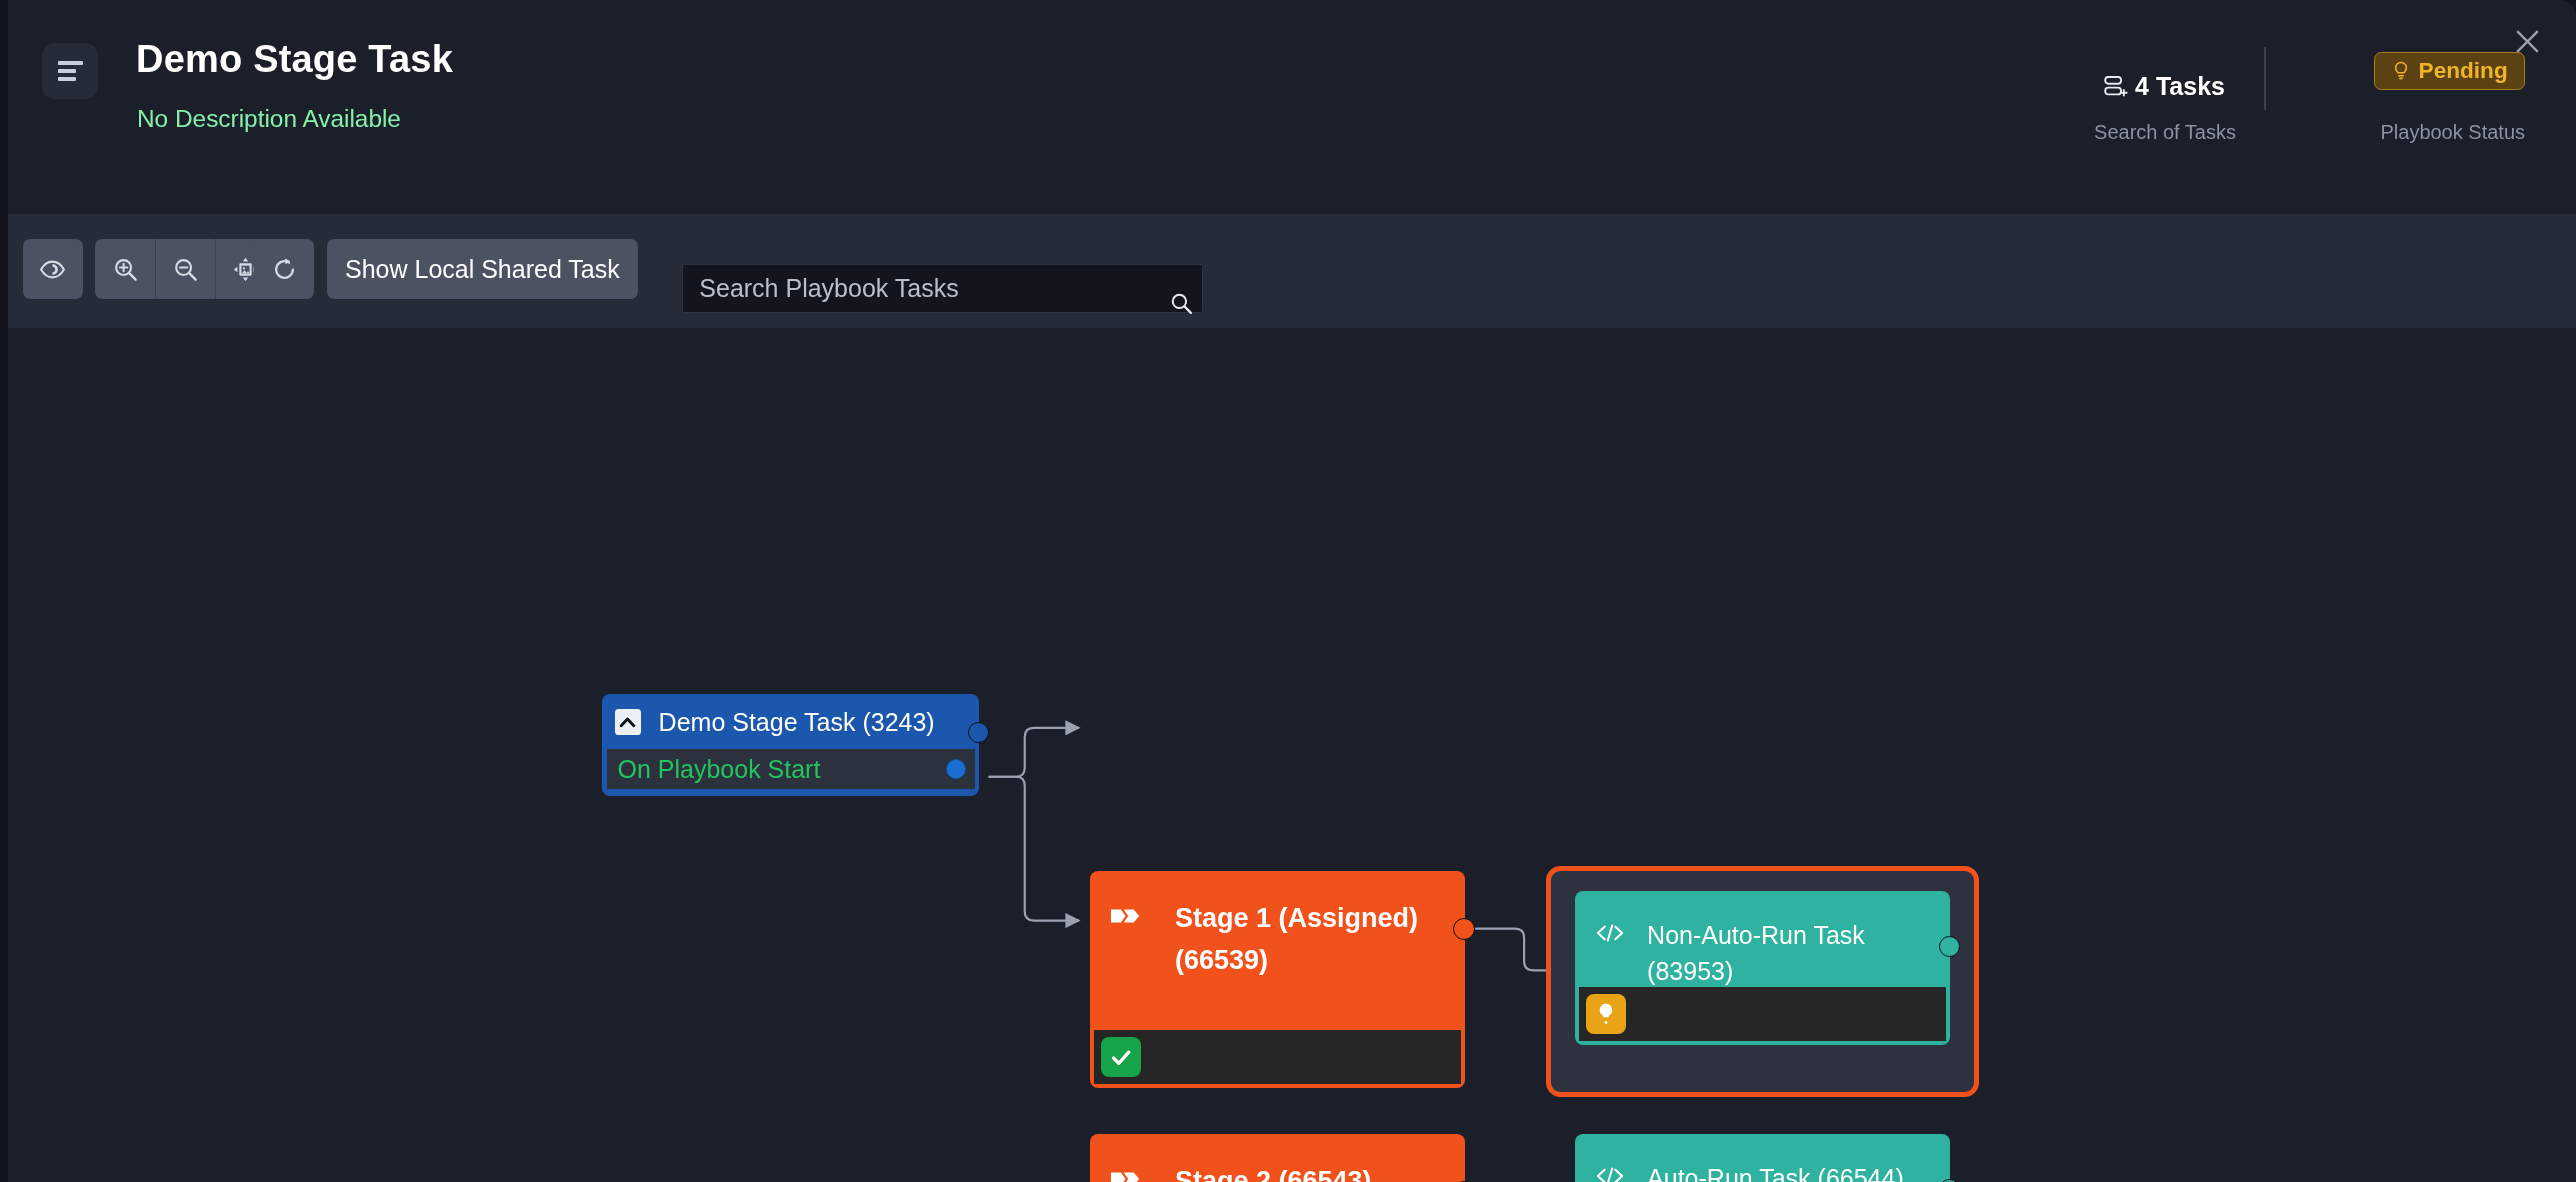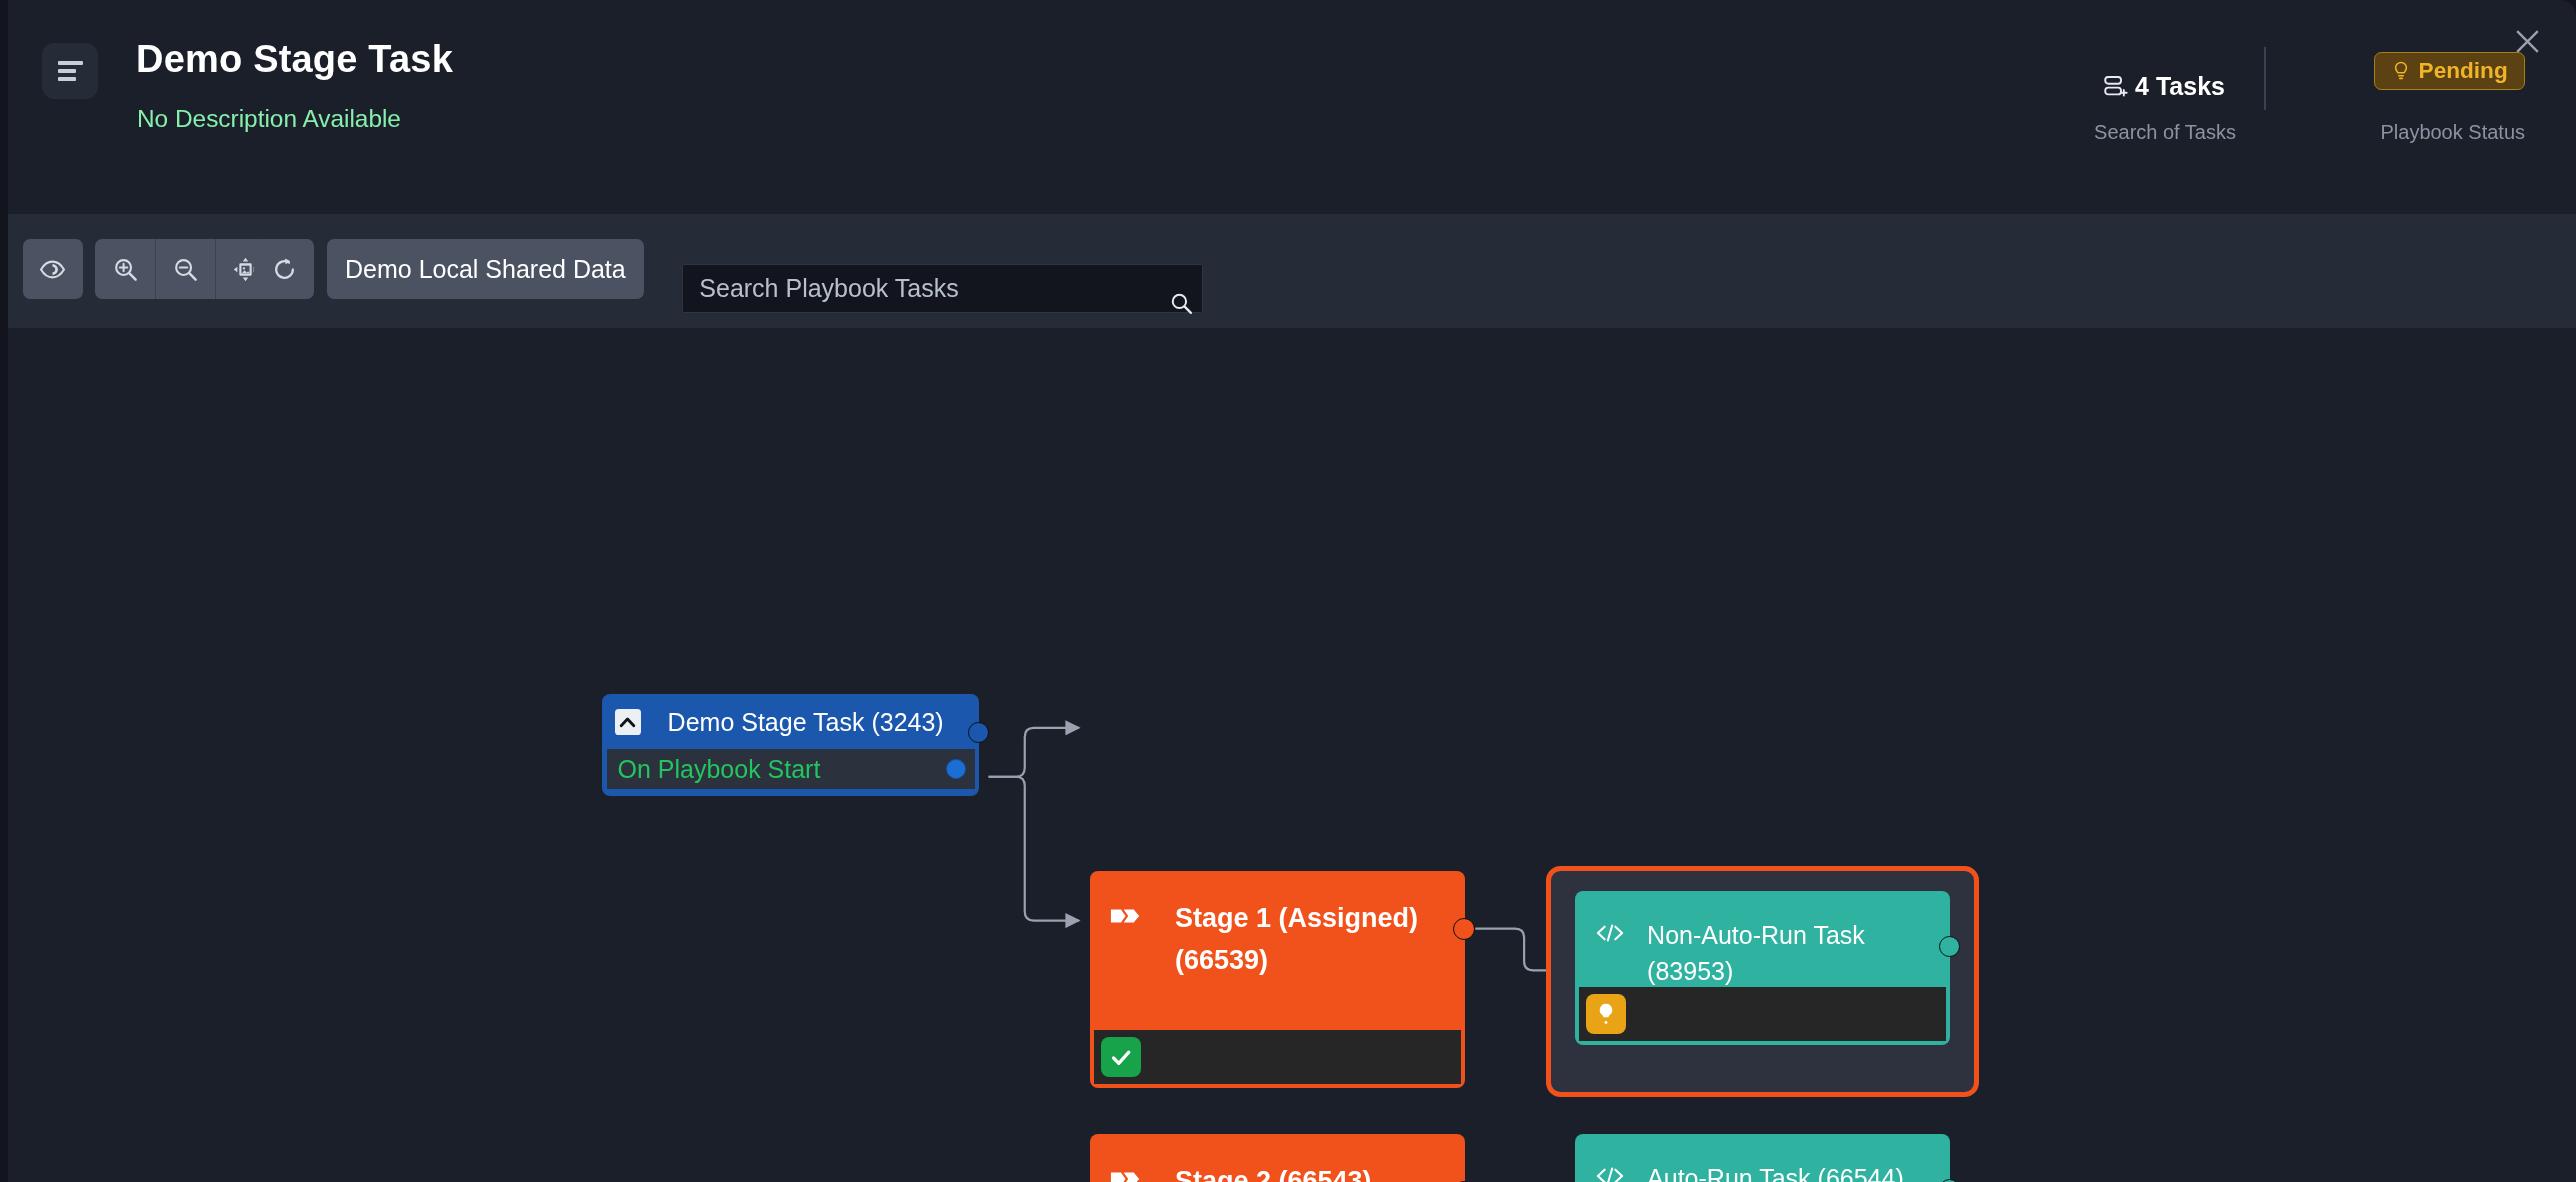--- a/index.html
+++ b/index.html
@@ -172,21 +172,21 @@
   
   .node-start {
     left: 602px; top: 366px;
     width: 377px;
     background: #1b57ad;
     border-radius: 8.1px;
     padding: 4.5px 4.5px 7.2px 4.5px;
     z-index: 5;
   }
   .ns-head {
-    display: flex; align-items: center; gap: 27px;
+    display: flex; align-items: center; gap: 18px;
     padding: 9px 7.2px 12.7px 8.1px;
   }
   .ns-badge {
     width: 26px; height: 26px;
     background: #eceff3;
     border-radius: 3.6px;
     display: flex; align-items: center; justify-content: center;
     flex: 0 0 auto;
   }
   .ns-badge svg { width: 19px; height: 19px; }
@@ -388,21 +388,21 @@
 
     <div class="tb-group g-refresh">
       <div class="tb-btn">
         <svg viewBox="0 0 24 24">
           <path d="M19.4 12 a7.4 7.4 0 1 1 -3.4 -6.2" fill="none" stroke="#d6dae3" stroke-width="2" stroke-linecap="round"></path>
           <path d="M12.4 2.2 l4.6 2.2 -4 3.2 z" fill="#d6dae3"></path>
         </svg>
       </div>
     </div>
 
-    <div class="tb-wide">Demo Local Shared Data</div>
+    <div class="tb-wide">Show Local Shared Task</div>
   </div>
 
   <div class="search-wrap">
     <input class="search-input" type="text" placeholder="Search Playbook Tasks" style="">
     <svg class="search-icon" viewBox="0 0 24 24">
       <circle cx="10" cy="10" r="6.4" fill="none" stroke="#e7eaf0" stroke-width="1.9"></circle>
       <path d="M14.8 14.8 L21 21" stroke="#e7eaf0" stroke-width="2.2" stroke-linecap="round"></path>
     </svg>
   </div>
 

